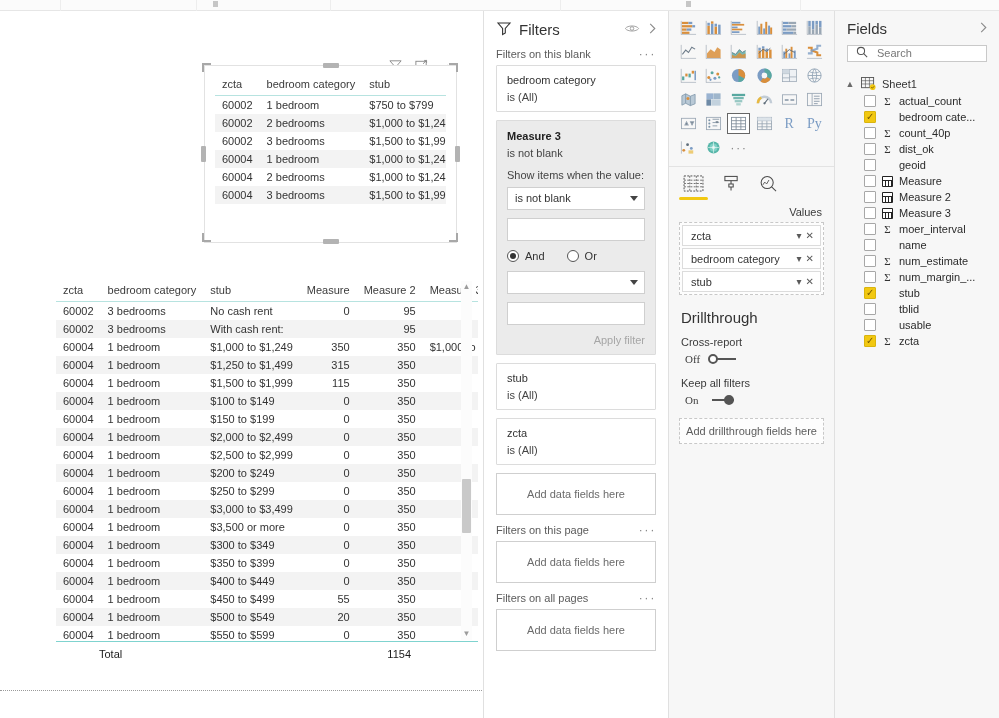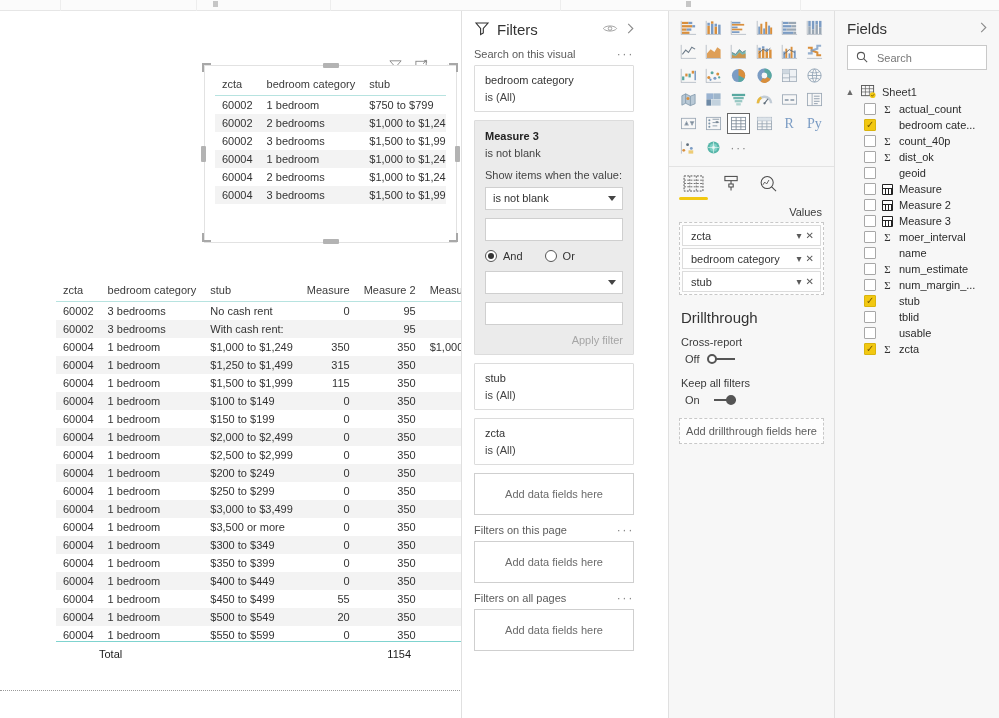--- a/index.html
+++ b/index.html
@@ -107,21 +107,21 @@
   }
   .vb-underline {
     position: absolute; left: 0; right: 0; bottom: 29px; height: 1px; background: #7fd3cf;
   }
 
   
   .pane {
     position: absolute; top: 11px; bottom: 0;
     background: #f7f7f7; border-left: 1px solid #e0e0e0;
   }
-  .pane-filters { left: 461px; width: 185px; background: #ffffff; }
+  .pane-filters { left: 483px; width: 185px; background: #ffffff; }
   .pane-vis { left: 668px; width: 166px; background: #f7f7f7; }
   .pane-fields { left: 834px; width: 165px; background: #f7f7f7; }
 
   .pane-head {
     display: flex; align-items: center; padding: 9px 10px 6px 12px; gap: 7px;
   }
   .pane-title { font-size: 15px; color: #333; }
   .pane-head .spacer { flex: 1; }
   .pane-head .pc-icon { color: #8a8a8a; cursor: pointer; }
 
@@ -202,41 +202,41 @@
   .well-item {
     display: flex; align-items: center; background: #fff; border: 1px solid #dcdcdc;
     height: 21px; padding: 0 4px 0 8px; margin-bottom: 2px; font-size: 11px; color: #333;
   }
   .well-item:last-child { margin-bottom: 0; }
   .well-item .spacer { flex: 1; }
   .well-item .wi-ic { color: #5a5a5a; padding: 0 2px; cursor: pointer; font-size: 10px; }
 
   .drill-title { font-size: 15px; color: #333; padding: 14px 12px 6px 12px; }
   .drill-label { padding: 4px 12px 2px 12px; color: #3b3b3b; }
-  .toggle-row { display: flex; align-items: center; gap: 8px; padding: 3px 12px 8px 16px; }
+  .toggle-row { display: flex; align-items: center; gap: 8px; padding: 3px 12px 8px 16px; font-family: Liberation Serif, serif; }
   .toggle-row .tlabel { color: #3b3b3b; }
   .tgl { position: relative; width: 30px; height: 12px; cursor: pointer; }
   .tgl .track { position: absolute; left: 6px; top: 5px; width: 22px; height: 2px; background: #555; }
   .tgl .knob {
     position: absolute; top: 1px; width: 10px; height: 10px; border-radius: 50%;
     border: 2px solid #555; background: #fff; box-sizing: border-box;
   }
   .tgl.off .knob { left: 0; }
   .tgl.on .knob { left: 18px; background: #555; }
   .drill-drop {
     margin: 4px 10px 0 10px; border: 1px dashed #c8c8c8; height: 26px;
     display: flex; align-items: center; justify-content: center; color: #5c5c5c;
     background: #fdfdfd;
   }
 
   
   .search-wrap { padding: 2px 12px 8px 12px; }
   .search-box {
-    display: flex; align-items: center; gap: 7px; background: #fff;
-    border: 1px solid #c9c9c9; height: 25px; padding: 0 8px;
+    display: flex; align-items: flex-start; gap: 7px; background: #fff;
+    border: 1px solid #c9c9c9; height: 17px; padding: 0 8px;
   }
   .search-box input {
     border: none; outline: none; font-size: 11px; color: #333; width: 100%;
     font-family: "Liberation Sans", sans-serif; background: transparent;
   }
   .search-box input::placeholder { color: #777; }
   .fields-list { padding: 4px 0 0 0; }
   .table-row-f {
     display: flex; align-items: center; gap: 6px; padding: 3px 10px 3px 10px; cursor: pointer;
   }
@@ -568,21 +568,21 @@
       </span>
       <span class="pc-icon">
         <svg viewBox="0 0 12 16" width="11" height="15" fill="none" stroke="#8a8a8a" stroke-width="1.2">
           <path d="M3.5 3 L8.5 8 L3.5 13"></path>
         </svg>
       </span>
     </div>
 
     <div class="filters-body">
       <div class="f-section-label">
-        <span>Search on this visual</span>
+        <span>Filters on this blank</span>
         <span class="spacer"></span>
         <span class="hdots">···</span>
       </div>
 
       <div class="f-card">
         <div class="fc-field">bedroom category</div>
         <div class="fc-cond">is (All)</div>
       </div>
 
       <div class="f-card expanded">

